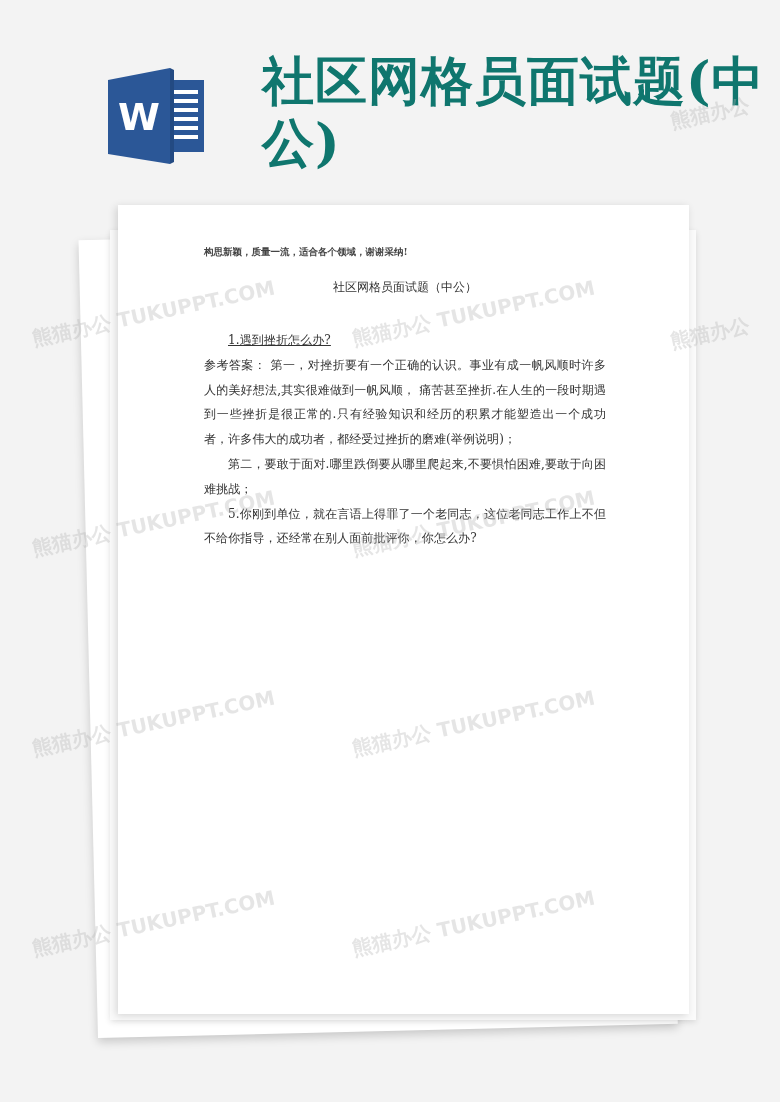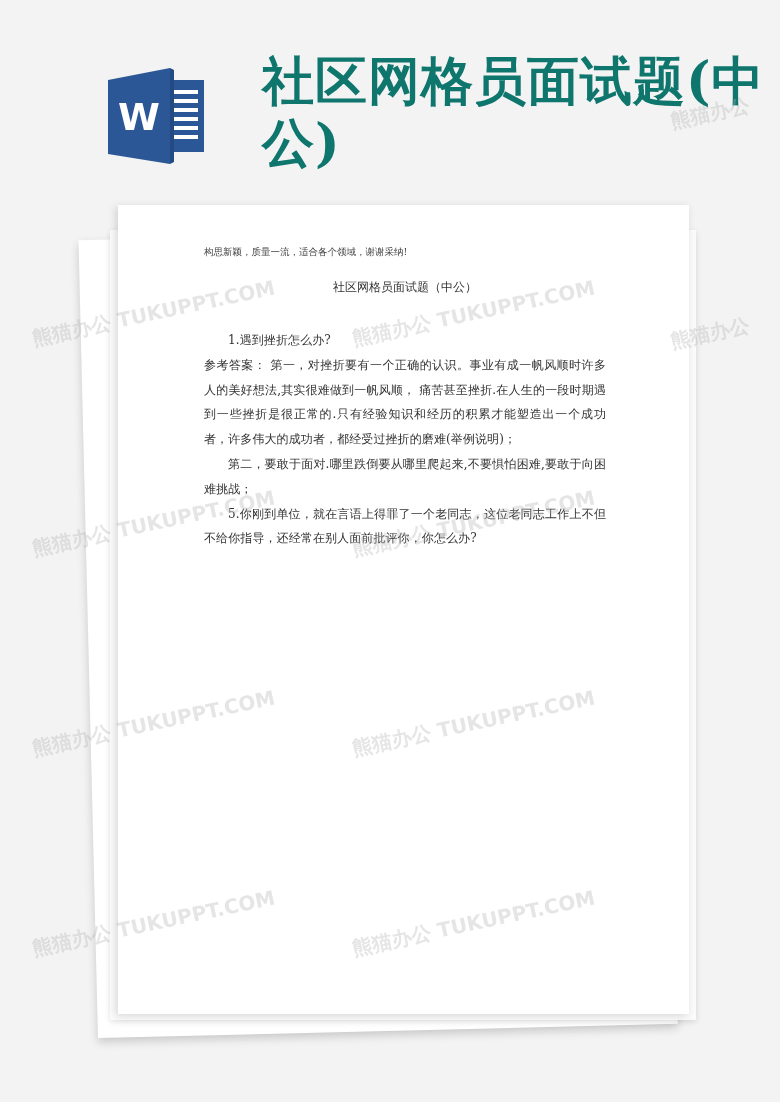--- a/index.html
+++ b/index.html
@@ -22,28 +22,28 @@
   }
   .paper-back2 {
     position: absolute; left: 110px; top: 230px; width: 586px; height: 790px;
     background: #fbfbfb; box-shadow: 0 2px 6px rgba(0,0,0,0.12);
   }
   .page {
     position: absolute; left: 118px; top: 205px; width: 571px; height: 809px;
     background: #fff; box-shadow: -2px 2px 8px rgba(0,0,0,0.15);
   }
   .page-inner { position: absolute; left: 86px; top: 40px; width: 402px; color: #333; }
-  .tagline { font-size: 9.5px; color: #444; line-height: 14px; margin: 0; }
+  .tagline { font-size: 9.5px; color: #444; line-height: 14px; margin: 0; font-weight: bold; }
   .doc-title { text-align: center; font-size: 12px; margin: 20px 0 32px 0; color: #333; }
   .p {
     font-size: 12px; line-height: 24.8px; margin: 0; text-align: justify;
     color: #333; letter-spacing: 0.1px;
   }
   .indent { text-indent: 24px; }
-  .q1 { padding-left: 24px; }
+  .q1 { padding-left: 24px; text-decoration: underline; }
   .watermark {
     position: absolute; color: rgba(180,180,180,0.35); font-size: 20px;
     font-family: "DejaVu Sans", sans-serif; font-weight: bold; transform: rotate(-12deg);
     white-space: nowrap; pointer-events: none;
   }
 </style>
 </head>
 <body>
 
 <div class="header">

